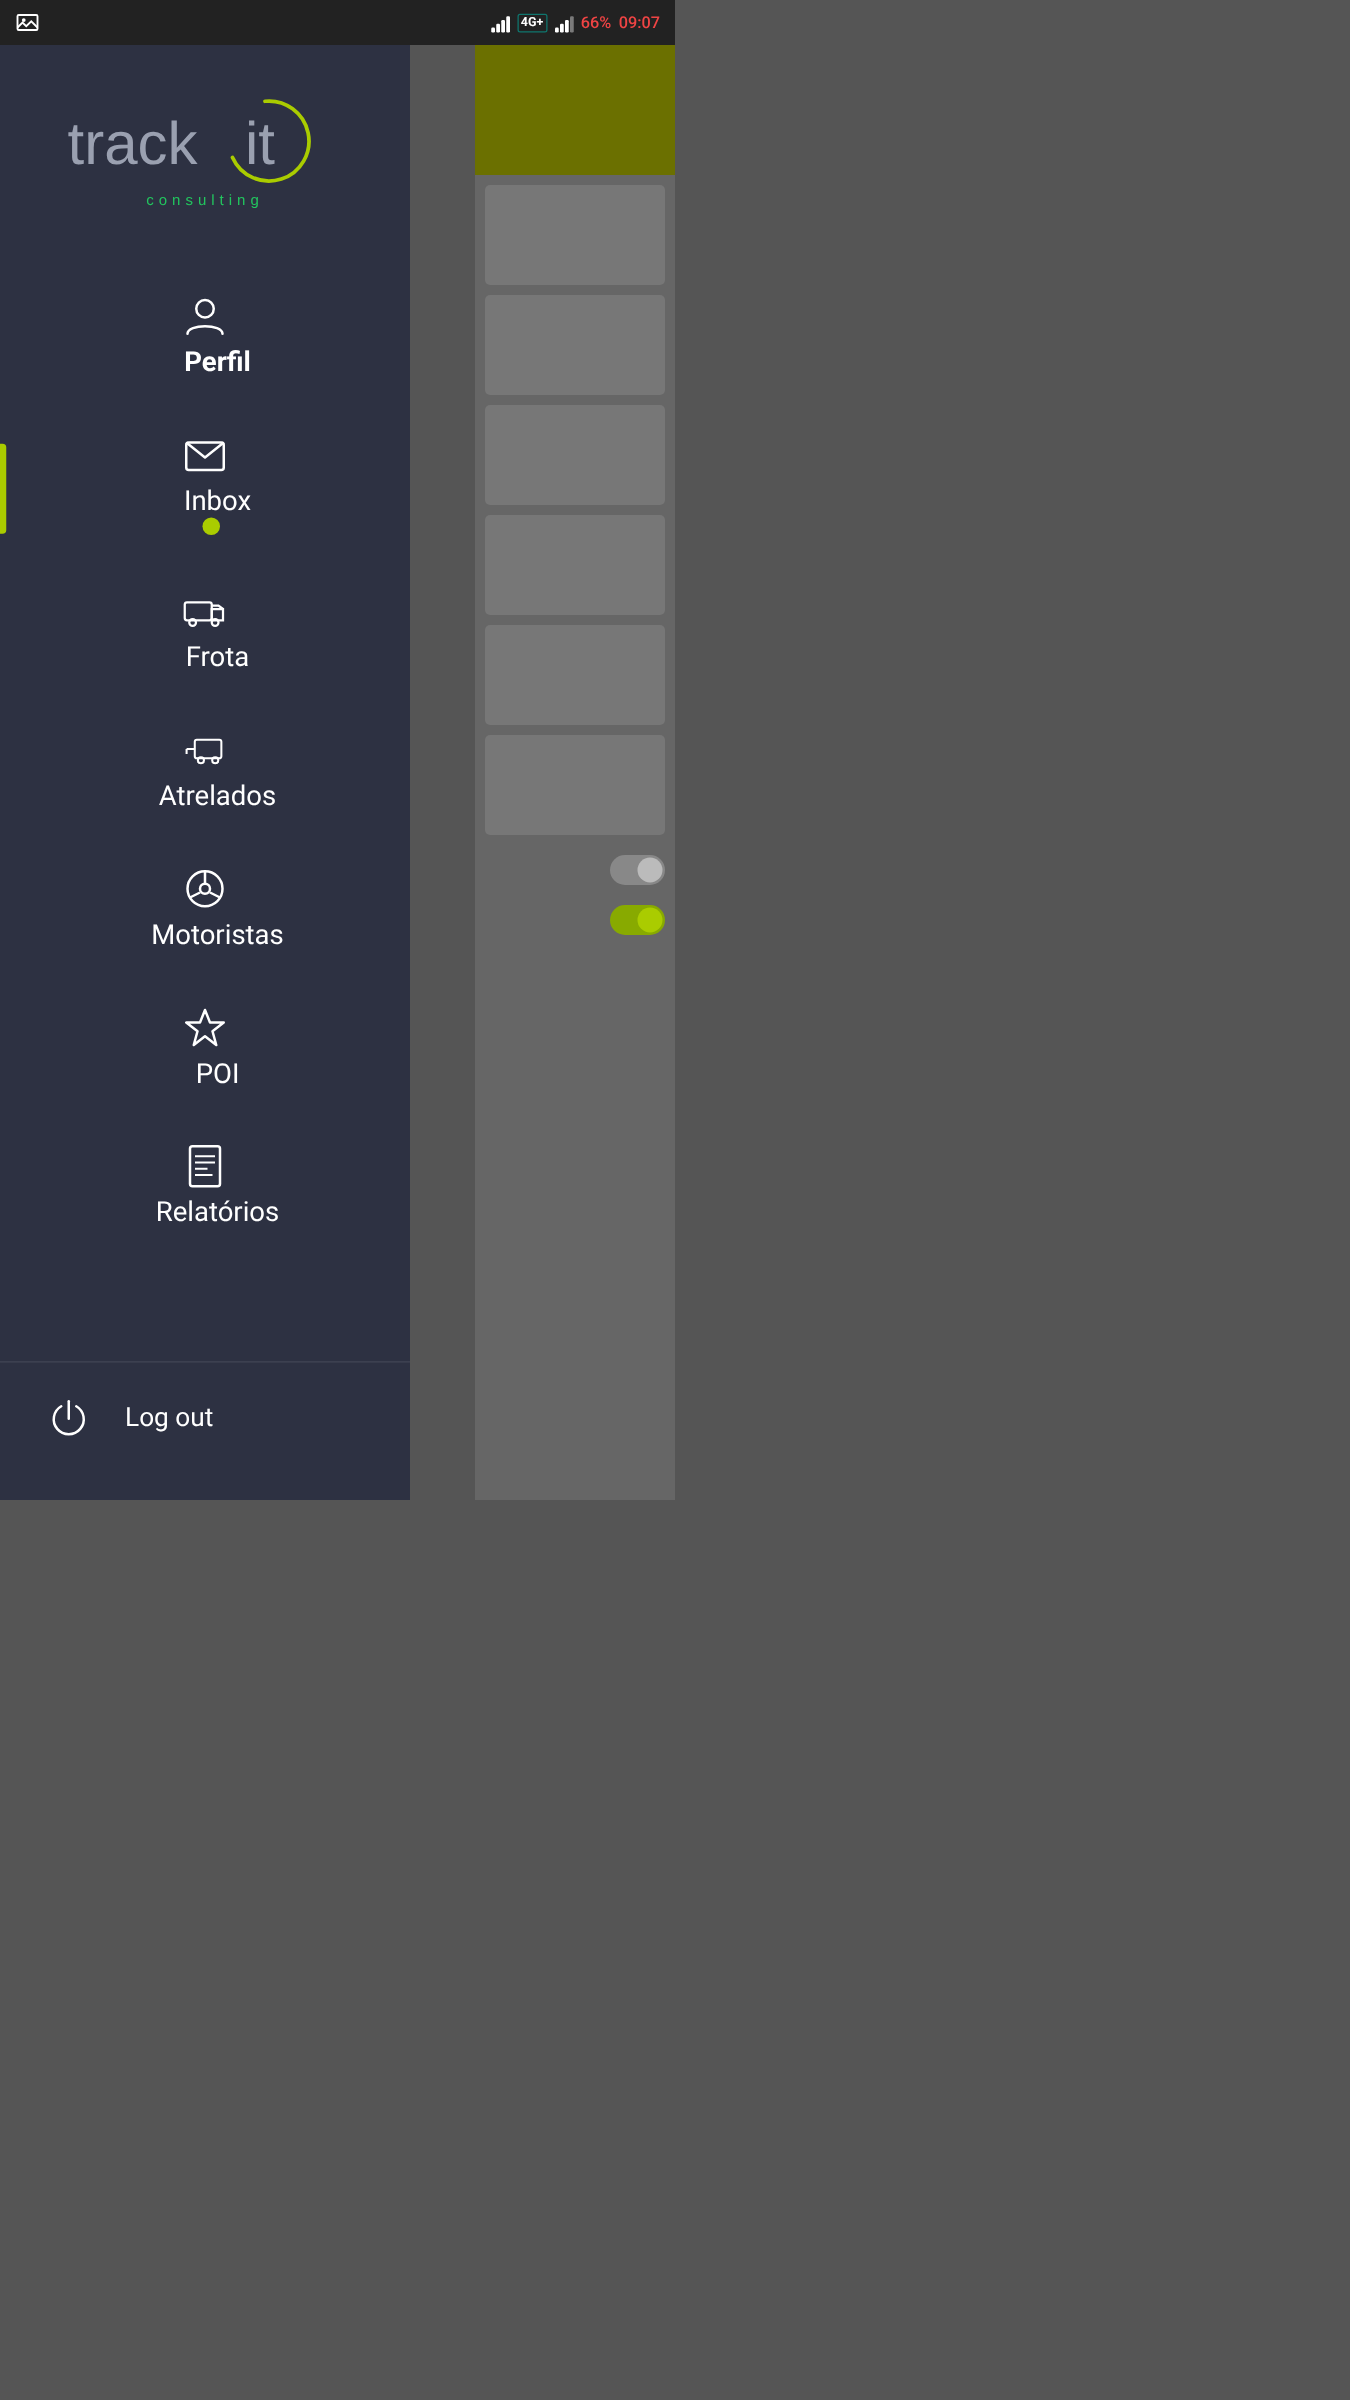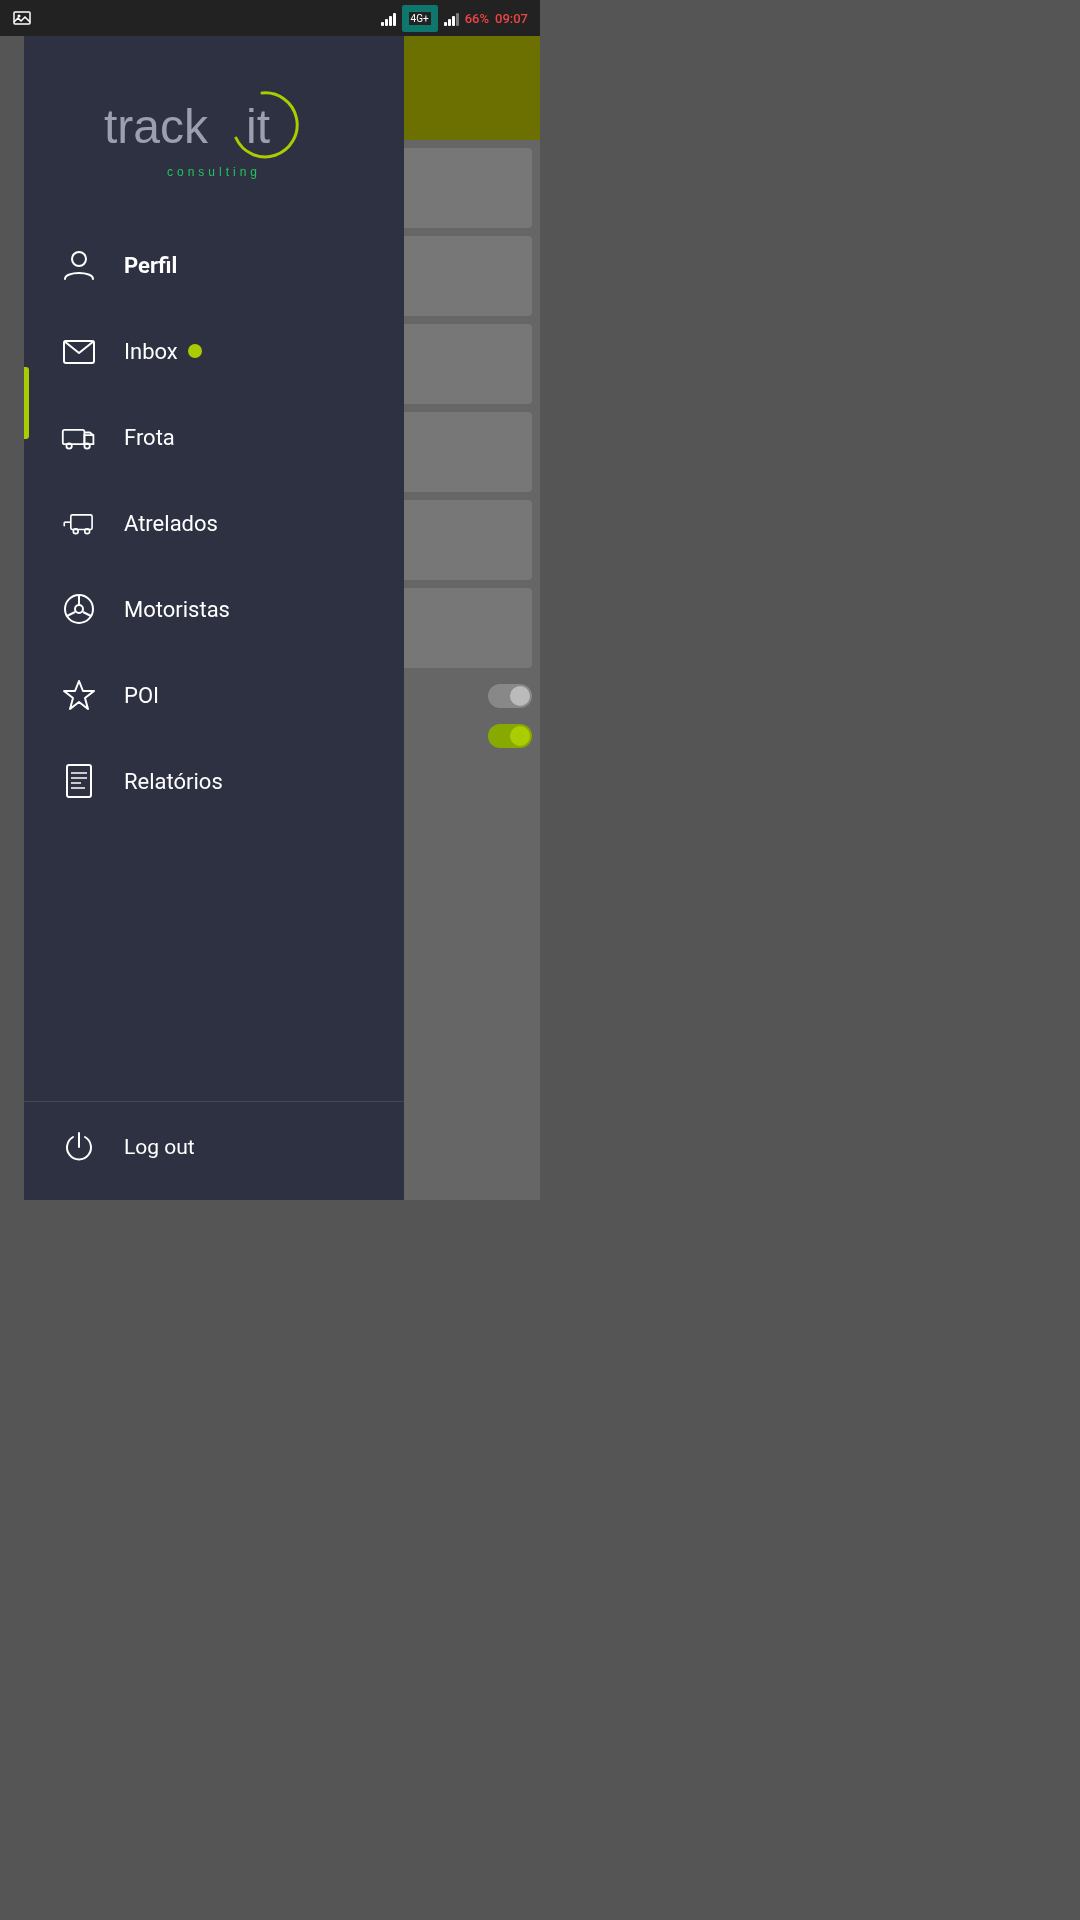--- a/index.html
+++ b/index.html
@@ -49,22 +49,22 @@
       height: 16px;
     }
     .signal-bar {
       background: #fff;
       width: 3px;
       border-radius: 1px;
     }
     .badge-4g {
       color: #fff;
       font-size: 10px;
-      font-weight: normal;
-      border: 7px solid #0f766e;
+      font-weight: bold;
+      border: 1px solid #0f766e;
       border-radius: 2px;
       padding: 0 2px;
       line-height: 13px;
     }
 
     
     .right-panel {
       position: absolute;
       top: 0; right: 0;
       width: 160px;
@@ -124,28 +124,27 @@
       top: 2px;
       width: 20px;
       height: 20px;
       background: #aacc00;
       border-radius: 50%;
     }
 
     
     .drawer {
       position: absolute;
-      top: 12px; left: 0;
-      width: 380px;
+      top: 0; left: 0;
+      width: 328px;
       height: 100%;
       background: #2d3142;
       z-index: 50;
       display: flex;
       flex-direction: column;
-      margin-left: 24px;
     }
 
     
     .active-indicator {
       position: absolute;
       left: 0;
       width: 5px;
       height: 72px;
       background: #aacc00;
       border-radius: 0 3px 3px 0;
@@ -174,20 +173,21 @@
       padding: 10px 0;
       list-style: none;
     }
 
     .nav-item {
       display: flex;
       align-items: center;
       padding: 18px 30px;
       cursor: pointer;
       position: relative;
+      flex-direction: column;
     }
 
     .nav-icon {
       width: 50px;
       height: 50px;
       display: flex;
       align-items: center;
       justify-content: center;
       flex-shrink: 0;
     }

